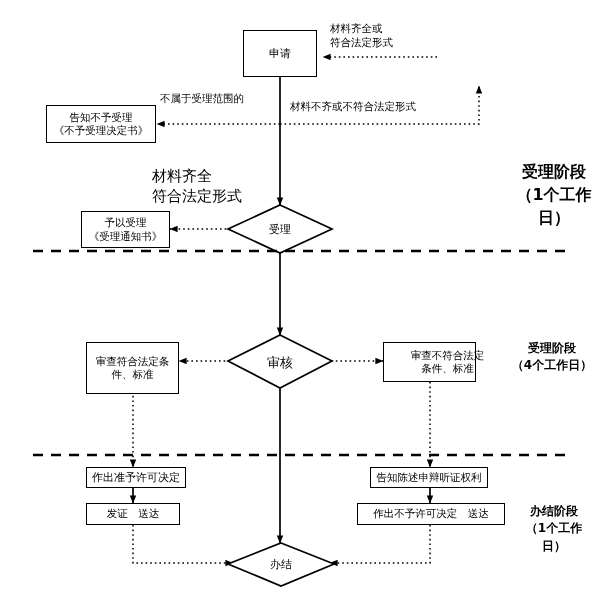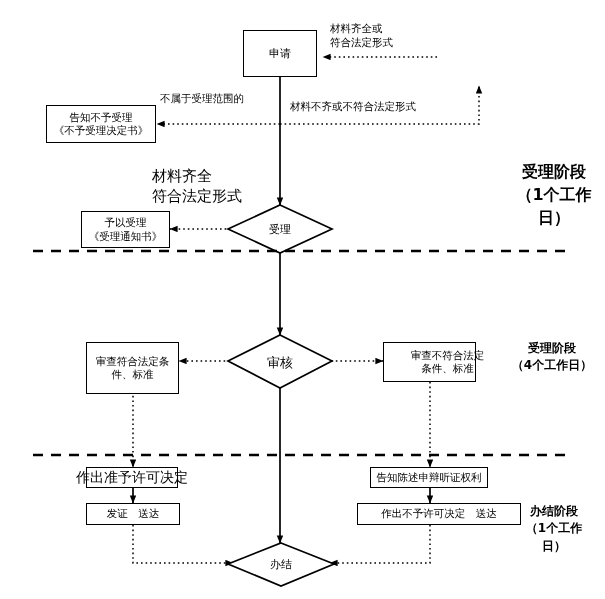--- a/index.html
+++ b/index.html
@@ -134,33 +134,33 @@
   <div class="node box" style="left:86px; top:342px; width:93px; height:52px; font-size:10.5px;">
     <span class="ln">审查符合法定条</span>
     <span class="ln">件、标准</span>
   </div>
 
   <div class="node box" style="left:383px; top:342px; width:93px; height:40px; font-size:10.5px;padding-left:36px;">
     <span class="ln">审查不符合法定</span>
     <span class="ln">条件、标准</span>
   </div>
 
-  <div class="node box" style="left:86px; top:467px; width:92px; height:21px; font-size:14px;">
+  <div class="node box" style="left:86px; top:467px; width:100px; height:21px; font-size:11px;">
     <span class="ln">作出准予许可决定</span>
   </div>
 
   <div class="node box" style="left:86px; top:503px; width:94px; height:22px; font-size:10.5px;">
     <span class="ln">发证　送达</span>
   </div>
 
   <div class="node box" style="left:370px; top:467px; width:118px; height:21px; font-size:10.5px;">
     <span class="ln">告知陈述申辩听证权利</span>
   </div>
 
-  <div class="node box" style="left:357px; top:503px; width:164px; height:22px; font-size:10.5px;">
+  <div class="node box" style="left:357px; top:503px; width:148px; height:22px; font-size:10.5px;">
     <span class="ln">作出不予许可决定　送达</span>
   </div>
 
   <div class="diamond-text" style="left:230px; top:222px; width:100px; font-size:11px;">受理</div>
 
   <div class="diamond-text" style="left:230px; top:354px; width:100px; font-size:13px;">审核</div>
 
   <div class="diamond-text" style="left:231px; top:557px; width:100px; font-size:11px;">办结</div>
 
   <div class="edge-label" style="left:330px; top:22px; width:126px; font-size:10.5px;">

